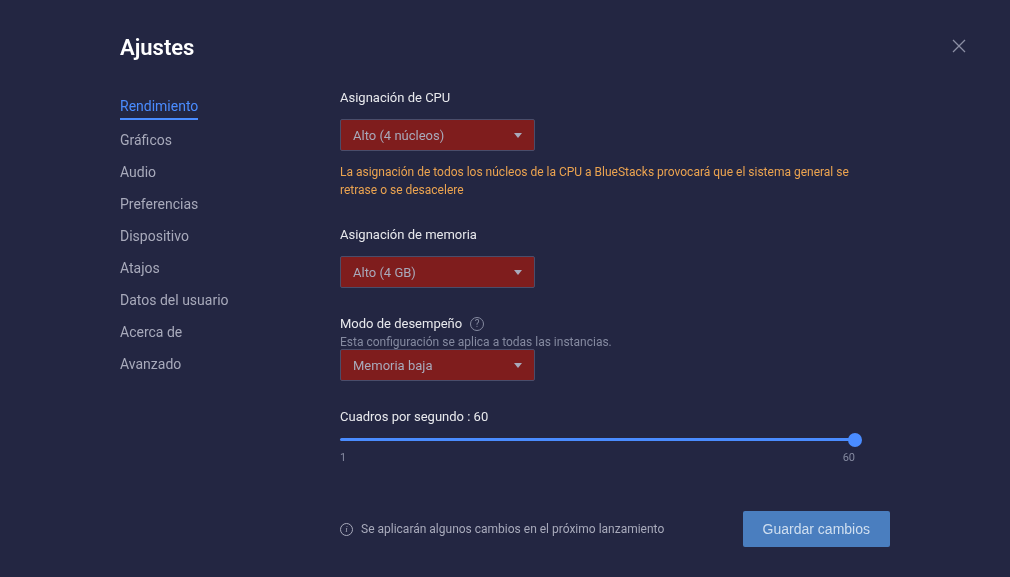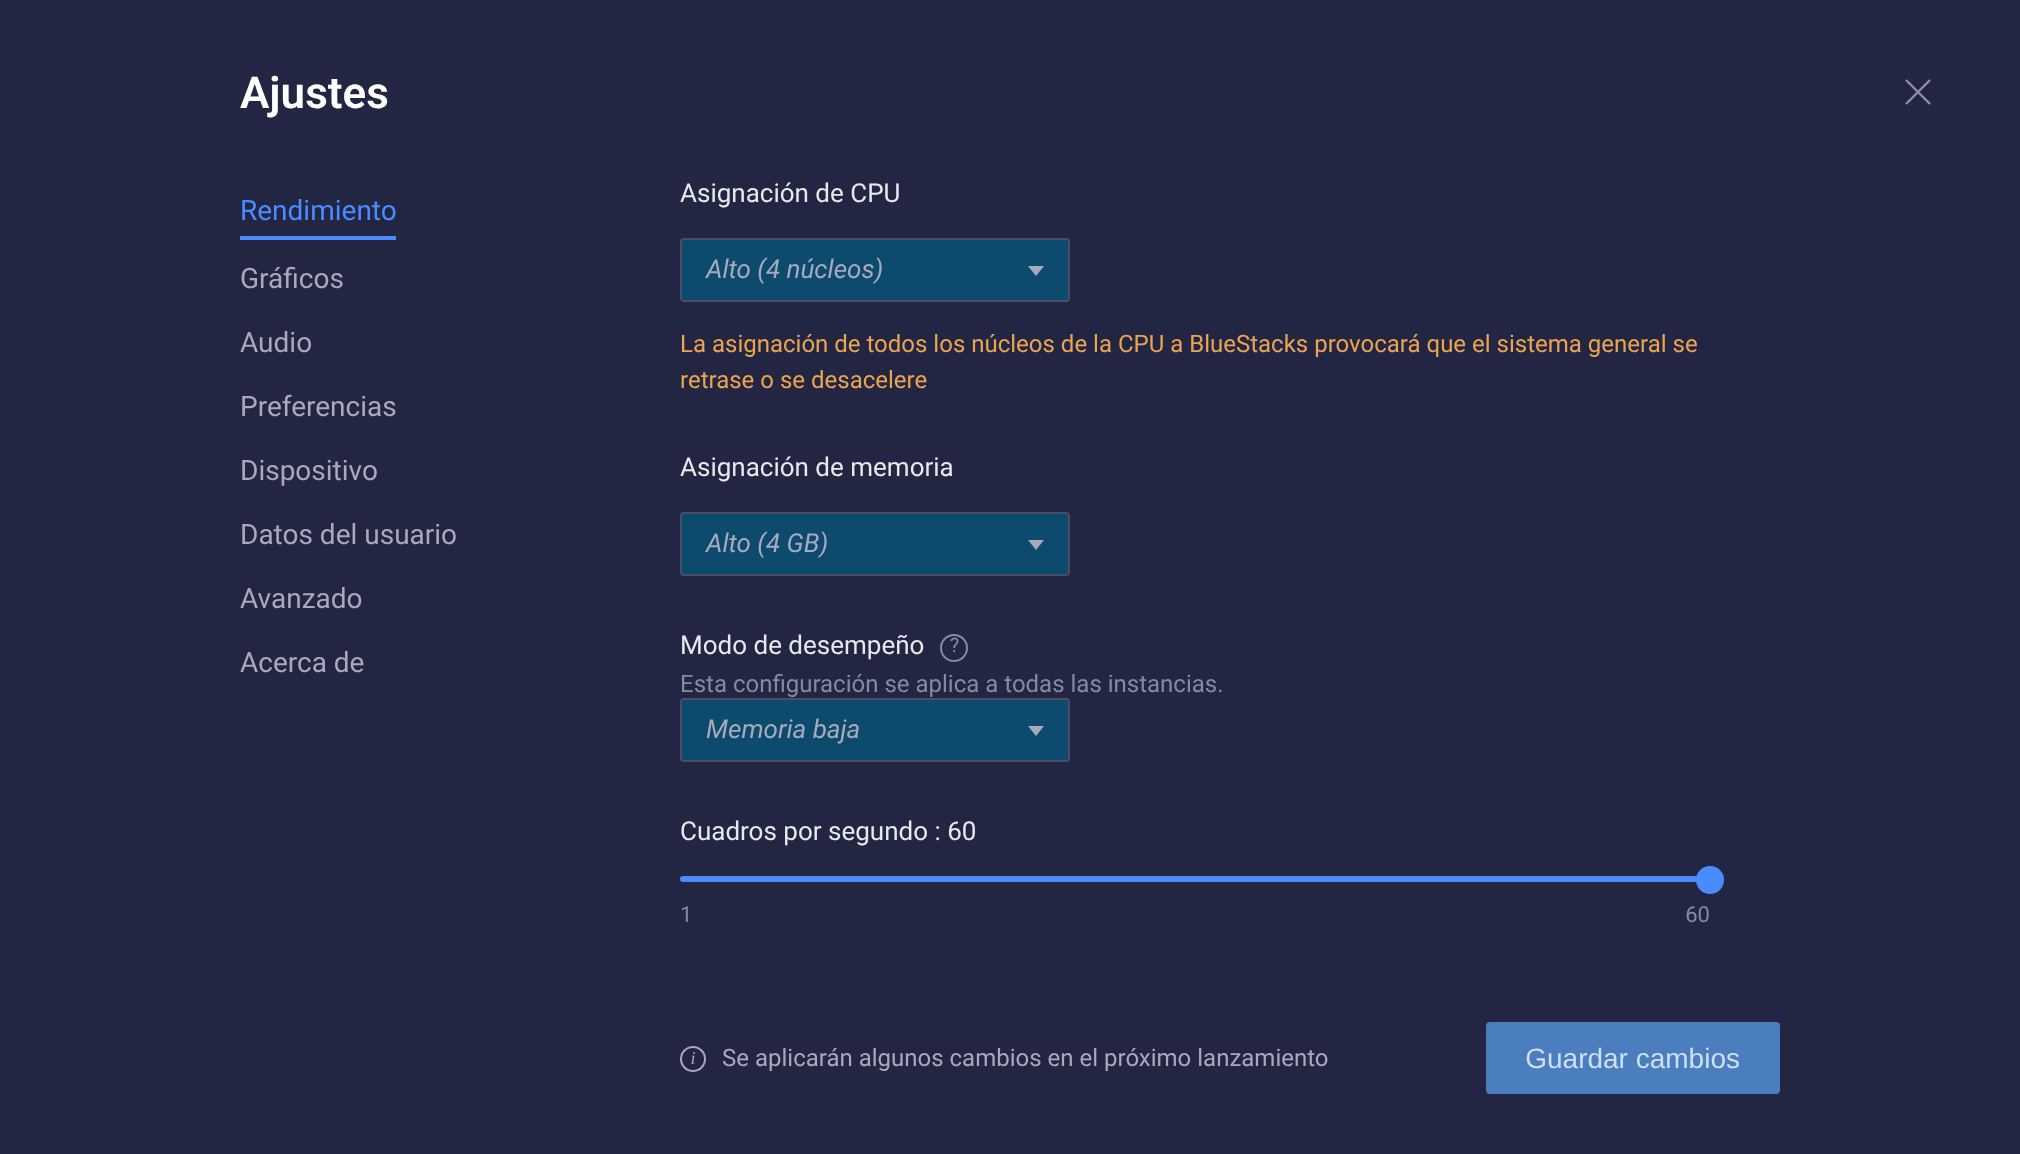--- a/index.html
+++ b/index.html
@@ -74,31 +74,30 @@
       gap: 8px;
     }
     .section-desc {
       font-size: 12px;
       color: #858aa0;
       margin-top: -10px;
     }
     .dropdown {
       width: 195px;
       height: 32px;
-      background: #0c4a6e;
+      background: #7f1d1d;
       border: 1px solid #4a4d6a;
       border-radius: 2px;
       display: flex;
       align-items: center;
       justify-content: space-between;
       padding: 0 12px;
       cursor: pointer;
       font-size: 13px;
       color: #a8aabb;
-      font-style: italic;
     }
     .dropdown-caret {
       width: 0;
       height: 0;
       border-left: 4px solid transparent;
       border-right: 4px solid transparent;
       border-top: 5px solid #a8aabb;
     }
     .warning-text {
       color: #eca450;
@@ -206,23 +205,24 @@
   <h1>Ajustes</h1>
 </div>
 
 <div class="container">
   <div class="sidebar">
     <div><span class="sidebar-item active">Rendimiento</span></div>
     <div class="sidebar-item">Gráficos</div>
     <div class="sidebar-item">Audio</div>
     <div class="sidebar-item">Preferencias</div>
     <div class="sidebar-item">Dispositivo</div>
+    <div class="sidebar-item">Atajos</div>
     <div class="sidebar-item">Datos del usuario</div>
+    <div class="sidebar-item">Acerca de</div>
     <div class="sidebar-item">Avanzado</div>
-    <div class="sidebar-item">Acerca de</div>
   </div>
 
   <div class="main">
     <div class="section">
       <div class="section-label">Asignación de CPU</div>
       <div class="dropdown">
         <span>Alto (4 núcleos)</span>
         <span class="dropdown-caret"></span>
       </div>
       <div class="warning-text">La asignación de todos los núcleos de la CPU a BlueStacks provocará que el sistema general se retrase o se desacelere</div>

